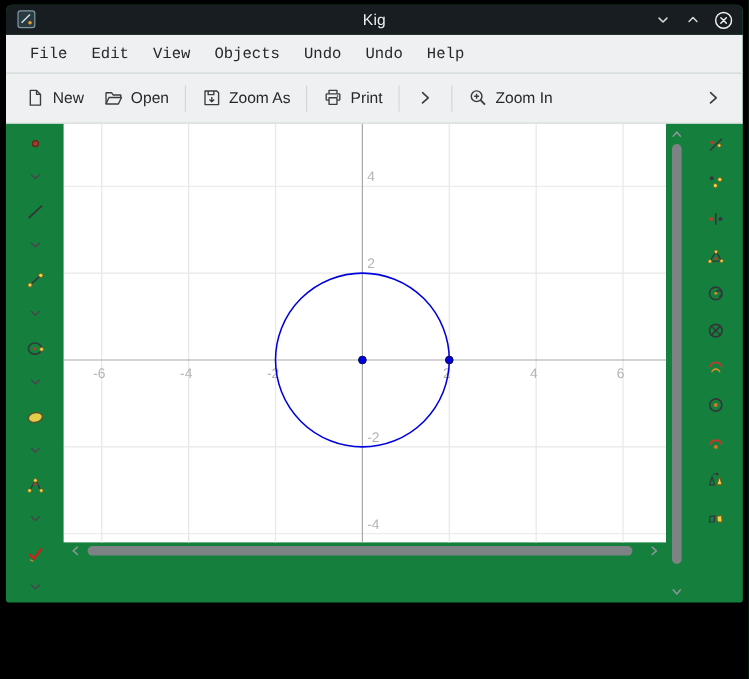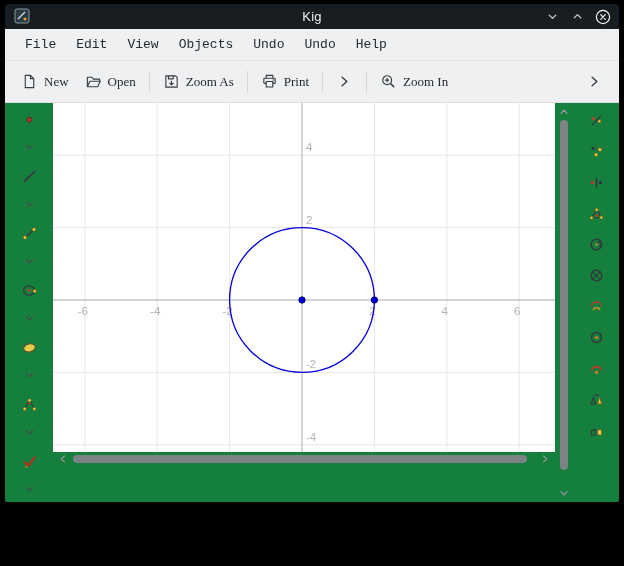--- a/index.html
+++ b/index.html
@@ -6,21 +6,21 @@
   body{width:624px;height:566px;background:#000;font-family:"Liberation Sans",sans-serif;position:relative;overflow:hidden;-webkit-user-select:none;user-select:none}
   .window{position:absolute;left:5px;top:4px;width:614px;height:498px;background:#15803d;border-radius:5px 5px 2px 2px;overflow:hidden;display:flex;flex-direction:column}
   .titlebar{height:25px;background:#171d20;color:#eceff1;position:relative;display:flex;align-items:center;flex:0 0 auto}
   .app-icon{position:absolute;left:9px;top:4px;line-height:0}
   .title{position:absolute;left:0;right:0;text-align:center;font-size:13px;letter-spacing:.2px}
   .win-controls{position:absolute;right:8px;top:0;height:100%;display:flex;align-items:center;gap:8px}
   .wbtn{width:17px;height:17px;display:flex;align-items:center;justify-content:center;background:none;border:none;padding:0}
   .menubar{height:31px;display:flex;align-items:center;padding-left:10px;border-bottom:1px solid #e0e2e3;flex:0 0 auto;background:#eff0f1}
   .menu-item{font-size:13px;color:#26292c;padding:4px 10px;background:none;border:none;font-family:Liberation Mono, monospace}
   .toolbar{height:41px;display:flex;align-items:center;padding:0 8px;border-bottom:1px solid #dcdee0;flex:0 0 auto;background:#eff0f1}
-  .tbtn{display:flex;align-items:center;gap:6px;padding:5px 8px;background:none;border:none;font-size:13px;color:#26292c;font-family:Liberation Serif, serif;line-height:0}
+  .tbtn{display:flex;align-items:center;gap:6px;padding:5px 8px;background:none;border:none;font-size:13px;color:#26292c;font-family:Liberation Sans, sans-serif;line-height:0}
   .tbtn span{line-height:normal}
   .tsep{width:1px;height:22px;background:#d5d7d8;margin:0 5px}
   .flex-spacer{flex:1}
   .main{flex:1;display:flex;min-height:0}
   .ltools{width:48px;display:flex;flex-direction:column;align-items:center;padding-top:4px;gap:4px;flex:0 0 auto}
   .rtools{width:46px;display:flex;flex-direction:column;align-items:center;padding-top:4px;gap:5px;flex:0 0 auto}
   .tool{width:28px;height:26px;display:flex;align-items:center;justify-content:center;background:none;border:none;padding:0;line-height:0}
   .center{flex:1;display:flex;flex-direction:column;min-width:0}
   .canvas{height:402px;position:relative;background:#ffffff}
   #canvas-svg{position:absolute;left:0;top:0;width:100%;height:100%}

